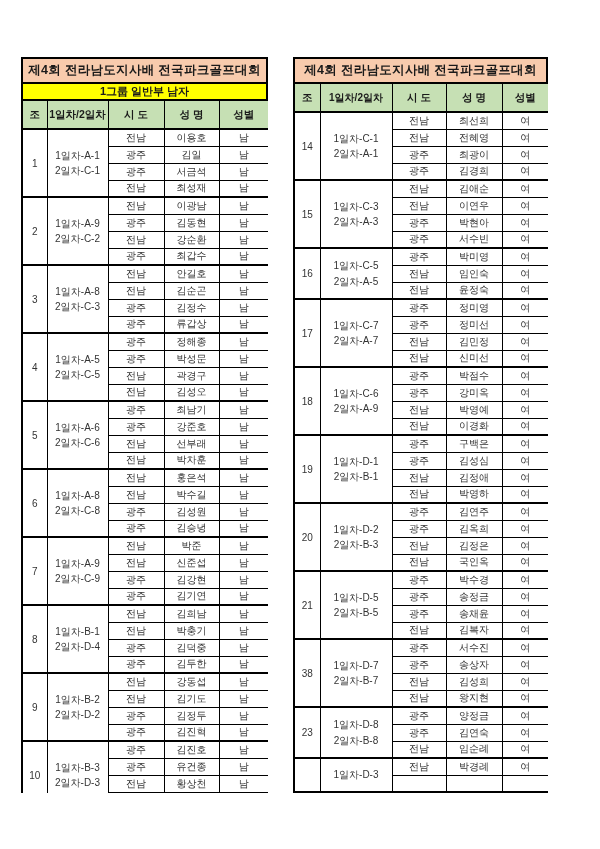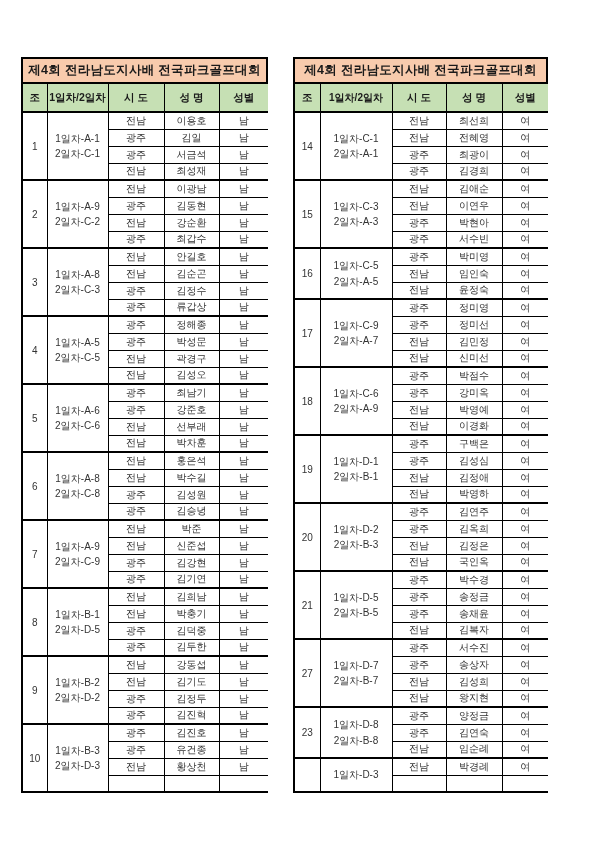--- a/index.html
+++ b/index.html
@@ -41,20 +41,21 @@
   td.sch{font-size:9.5px;line-height:1.55;margin-left:12px;}
   td.sch div{white-space:nowrap;}
 </style>
 </head>
 <body>
 
 <div class="page">
 
   <section class="tbl tbl-left">
     <div class="title" style="background: rgb(248, 203, 173);">제4회 전라남도지사배 전국파크골프대회</div>
+    <div class="subtitle" style="background: rgb(255, 255, 0);">1그룹 일반부 남자</div>
     <table class="roster">
       <colgroup>
         <col style="width:25px">
           <col style="width:61px">
           <col style="width:56px">
           <col style="width:55px">
           <col style="width:50px">
       </colgroup>
       <thead>
           <tr>
@@ -238,21 +239,21 @@
           </tr>
           <tr>
             <td>광주</td>
             <td>김기연</td>
             <td>남</td>
           </tr>
           <tr class="grp-start">
             <td rowspan="4" class="num">8</td>
             <td rowspan="4" class="sch">
               <div>1일차-B-1</div>
-              <div>2일차-D-5</div>
+              <div>2일차-D-4</div>
             </td>
             <td>전남</td>
             <td>김희남</td>
             <td>남</td>
           </tr>
           <tr>
             <td>전남</td>
             <td>박충기</td>
             <td>남</td>
           </tr>
@@ -406,21 +407,21 @@
             <td>여</td>
           </tr>
           <tr>
             <td>전남</td>
             <td>윤정숙</td>
             <td>여</td>
           </tr>
           <tr class="grp-start">
             <td rowspan="4" class="num">17</td>
             <td rowspan="4" class="sch">
-              <div>1일차-C-9</div>
+              <div>1일차-C-7</div>
               <div>2일차-A-7</div>
             </td>
             <td>광주</td>
             <td>정미영</td>
             <td>여</td>
           </tr>
           <tr>
             <td>광주</td>
             <td>정미선</td>
             <td>여</td>
@@ -529,21 +530,21 @@
             <td>광주</td>
             <td>송채윤</td>
             <td>여</td>
           </tr>
           <tr>
             <td>전남</td>
             <td>김복자</td>
             <td>여</td>
           </tr>
           <tr class="grp-start">
-            <td rowspan="4" class="num">27</td>
+            <td rowspan="4" class="num">38</td>
             <td rowspan="4" class="sch">
               <div>1일차-D-7</div>
               <div>2일차-B-7</div>
             </td>
             <td>광주</td>
             <td>서수진</td>
             <td>여</td>
           </tr>
           <tr>
             <td>광주</td>

